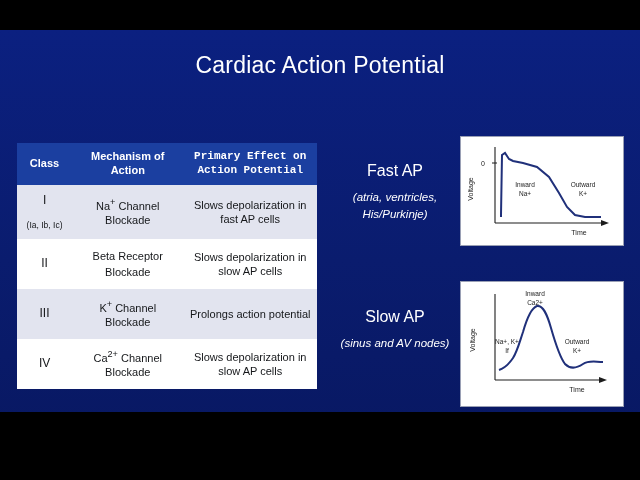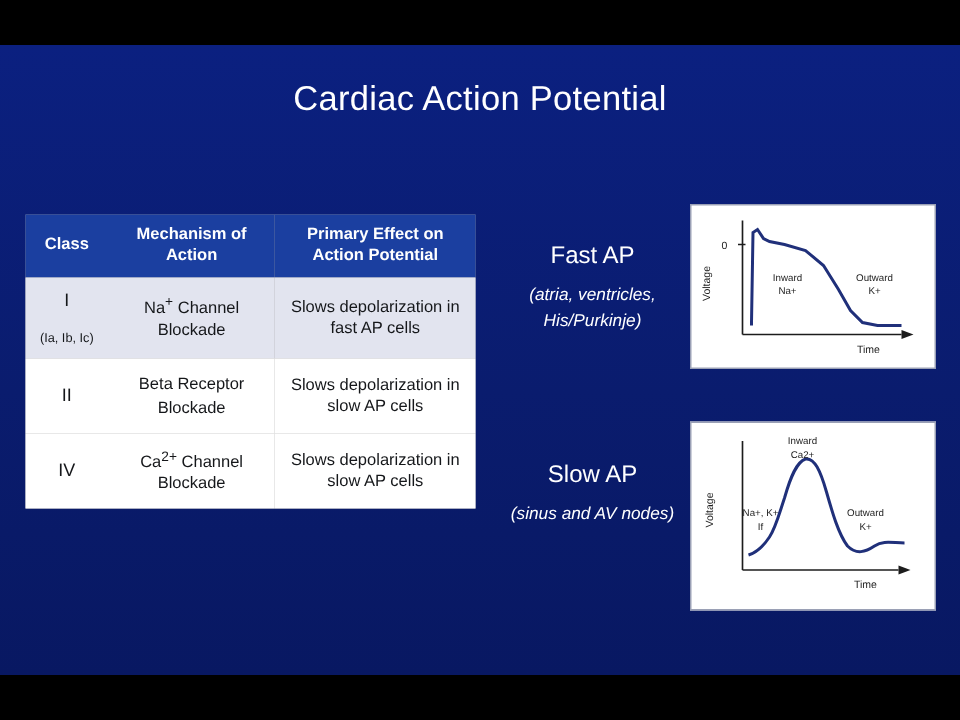--- a/index.html
+++ b/index.html
@@ -3,21 +3,21 @@
 <meta charset="utf-8">
 <style>
   html, body {
     margin: 0;
     padding: 0;
     background: #000000;
   }
   #slide {
     position: relative;
     width: 640px;
-    height: 480px;
+    height: 412px;
     background: #000000;
     overflow: hidden;
     font-family: "Liberation Sans", sans-serif;
   }
   .stage {
     position: absolute;
     left: 0;
     top: 30px;
     width: 640px;
     height: 420px;
@@ -72,21 +72,21 @@
     vertical-align: middle;
     line-height: 1.3;
     height: 34px;
   }
   .tbl tr.alt td { background: #e2e4ef; }
   .tbl tr.white td { background: #ffffff; }
   .cls { font-size: 12px; }
   .sub { font-size: 8.5px; display: block; margin-top: 12px; }
   .col-class { width: 52px; }
   .col-mech { width: 112px; }
-  .col-eff { width: 136px; }
+  .col-eff { width: 136px; font-family: Liberation Mono, monospace; }
 
   
   .lbl {
     position: absolute;
     color: #ffffff;
     text-align: center;
     width: 130px;
   }
   .lbl .big { font-size: 16px; }
   .lbl .small { font-size: 11.5px; font-style: italic; line-height: 1.45; margin-top: 9px; }
@@ -132,20 +132,27 @@
         <td><span>Na</span><sup>+</sup><span> Channel Blockade</span></td>
         <td>Slows depolarization in fast AP cells</td>
       </tr>
       <tr class="white">
         <td>
           <span class="cls">II</span>
         </td>
         <td><span>Beta Receptor Blockade</span><sup></sup><span></span></td>
         <td>Slows depolarization in slow AP cells</td>
       </tr>
+      <tr class="alt">
+        <td>
+          <span class="cls">III</span>
+        </td>
+        <td><span>K</span><sup>+</sup><span> Channel Blockade</span></td>
+        <td>Prolongs action potential</td>
+      </tr>
       <tr class="white">
         <td>
           <span class="cls">IV</span>
         </td>
         <td><span>Ca</span><sup>2+</sup><span> Channel Blockade</span></td>
         <td>Slows depolarization in slow AP cells</td>
       </tr>
     </tbody>
   </table>
 

